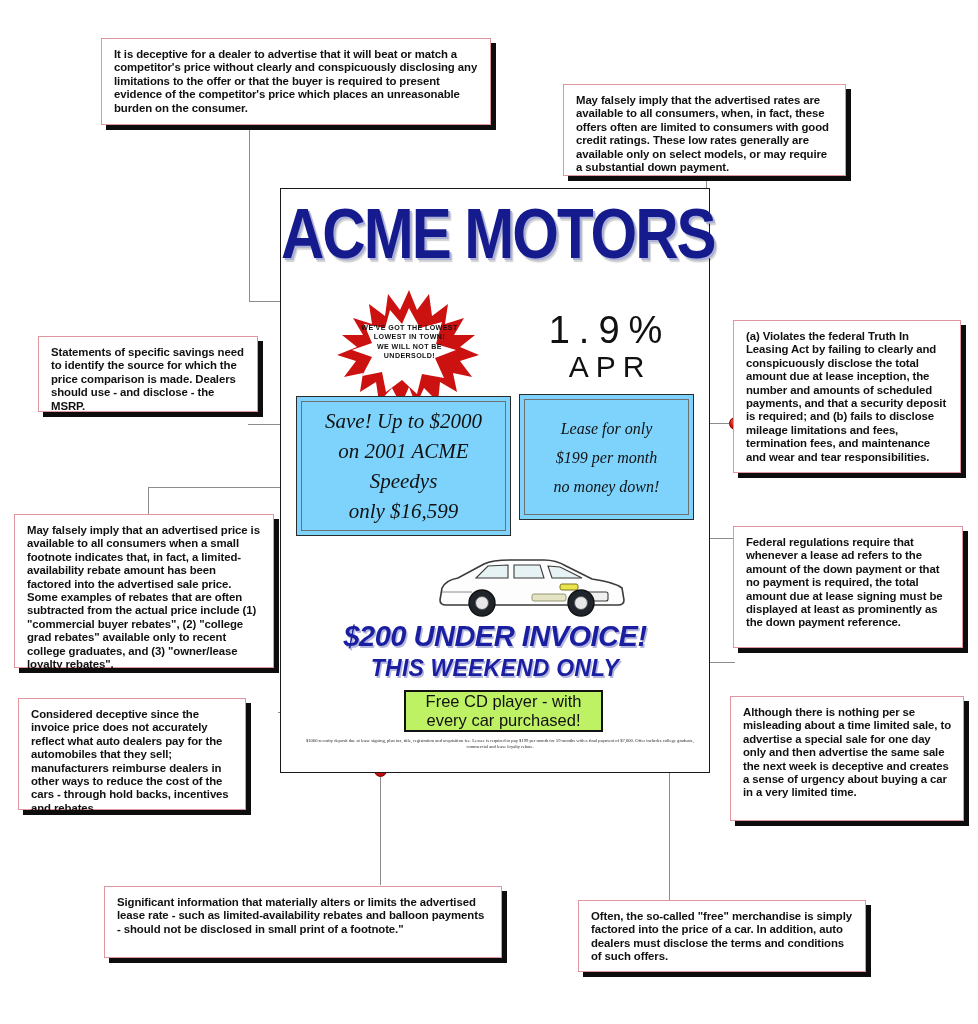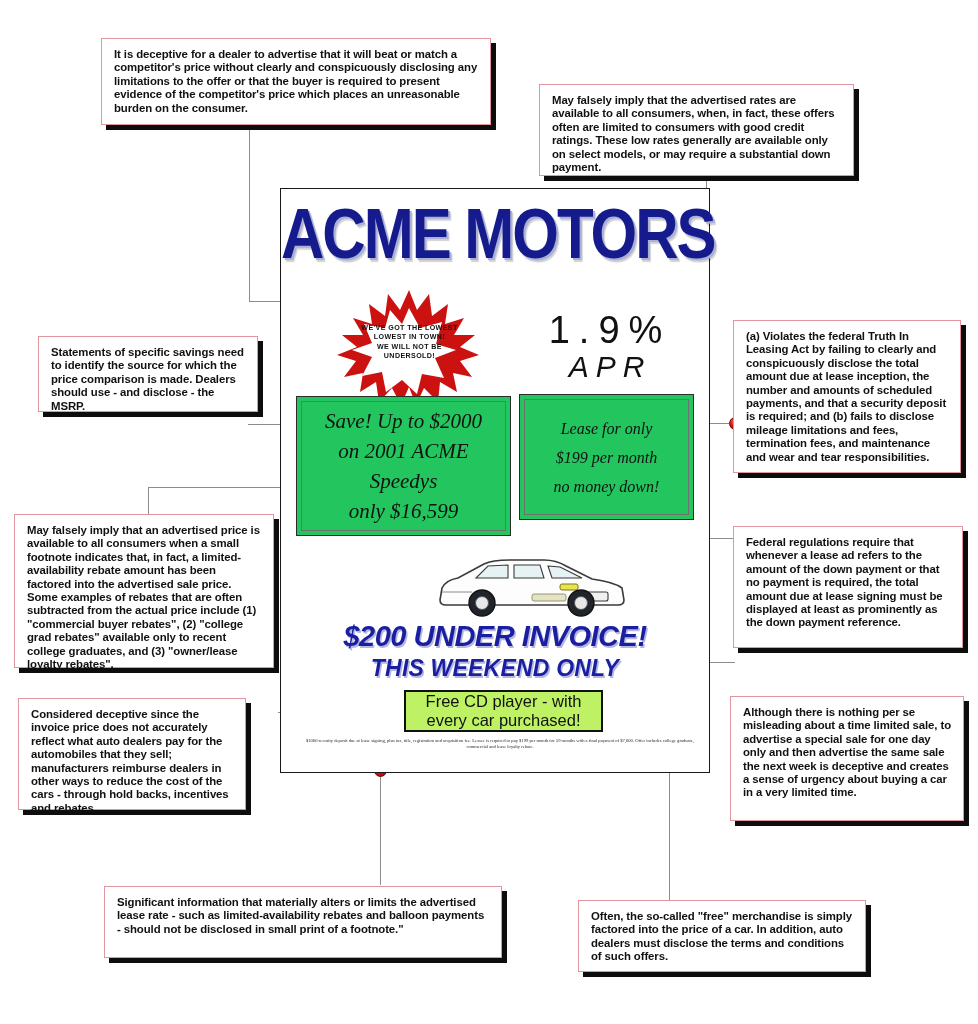--- a/index.html
+++ b/index.html
@@ -56,24 +56,24 @@
     font-family:"Liberation Sans", sans-serif;
     font-weight:bold;font-size:7.1px;line-height:9.4px;color:#111;
     letter-spacing:0.4px;
   }
 
   .apr{
     position:absolute;left:520px;top:310px;width:180px;text-align:center;
     color:#111;font-family:"Liberation Sans", sans-serif;font-weight:normal;
   }
   .apr .pct{font-size:38px;line-height:40px;letter-spacing:9px;}
-  .apr .lbl{font-size:30px;line-height:34px;letter-spacing:7px;font-style:italic;}
+  .apr .lbl{font-size:30px;line-height:34px;letter-spacing:7px;}
 
   .graybox{
-    position:absolute;background:#22c55e;
+    position:absolute;background:#7dd3fc;
     border:1.5px solid #2b2b2b;box-sizing:border-box;
     padding:4px;
   }
   .graybox .inner{
     width:100%;height:100%;border:1px solid #6f6f6f;box-sizing:border-box;
     display:flex;flex-direction:column;align-items:center;justify-content:center;
     font-family:"Liberation Serif", serif;font-style:italic;color:#111;
   }
   #box-save{left:296px;top:396px;width:215px;height:140px;}
   #box-save .inner{font-size:21px;line-height:30px;}
@@ -218,21 +218,21 @@
       <div>every car purchased!</div>
     </div>
   </div>
 
   <div id="fineprint">$1000 security deposit due at lease signing, plus tax, title, registration and acquisition fee. Lessee is required to pay $199 per month for 59 months with a final payment of $7,000. Offer includes college graduate, commercial and lease loyalty rebate.</div>
 
   <div class="note" style="left:101px;top:38px;width:390px;height:87px;">
     <p>It is deceptive for a dealer to advertise that it will beat or match a competitor's price without clearly and conspicuously disclosing any limitations to the offer or that the buyer is required to present evidence of the competitor's price which places an unreasonable burden on the consumer.</p>
   </div>
 
-  <div class="note" style="left:539px;top:84px;width:315px;height:92px;">
+  <div class="note" style="left:563px;top:84px;width:283px;height:92px;">
     <p>May falsely imply that the advertised rates are available to all consumers, when, in fact, these offers often are limited to consumers with good credit ratings. These low rates generally are available only on select models, or may require a substantial down payment.</p>
   </div>
 
   <div class="note" style="left:38px;top:336px;width:220px;height:76px;">
     <p>Statements of specific savings need to identify the source for which the price comparison is made.  Dealers should use - and disclose - the MSRP.</p>
   </div>
 
   <div class="note" style="left:733px;top:320px;width:228px;height:153px;">
     <p>(a) Violates the federal Truth In Leasing Act by failing to clearly and conspicuously disclose the total amount due at lease inception, the number and amounts of scheduled payments, and that a security deposit is required; and (b) fails to disclose mileage limitations and fees, termination fees, and maintenance and wear and tear responsibilities.</p>
   </div>

